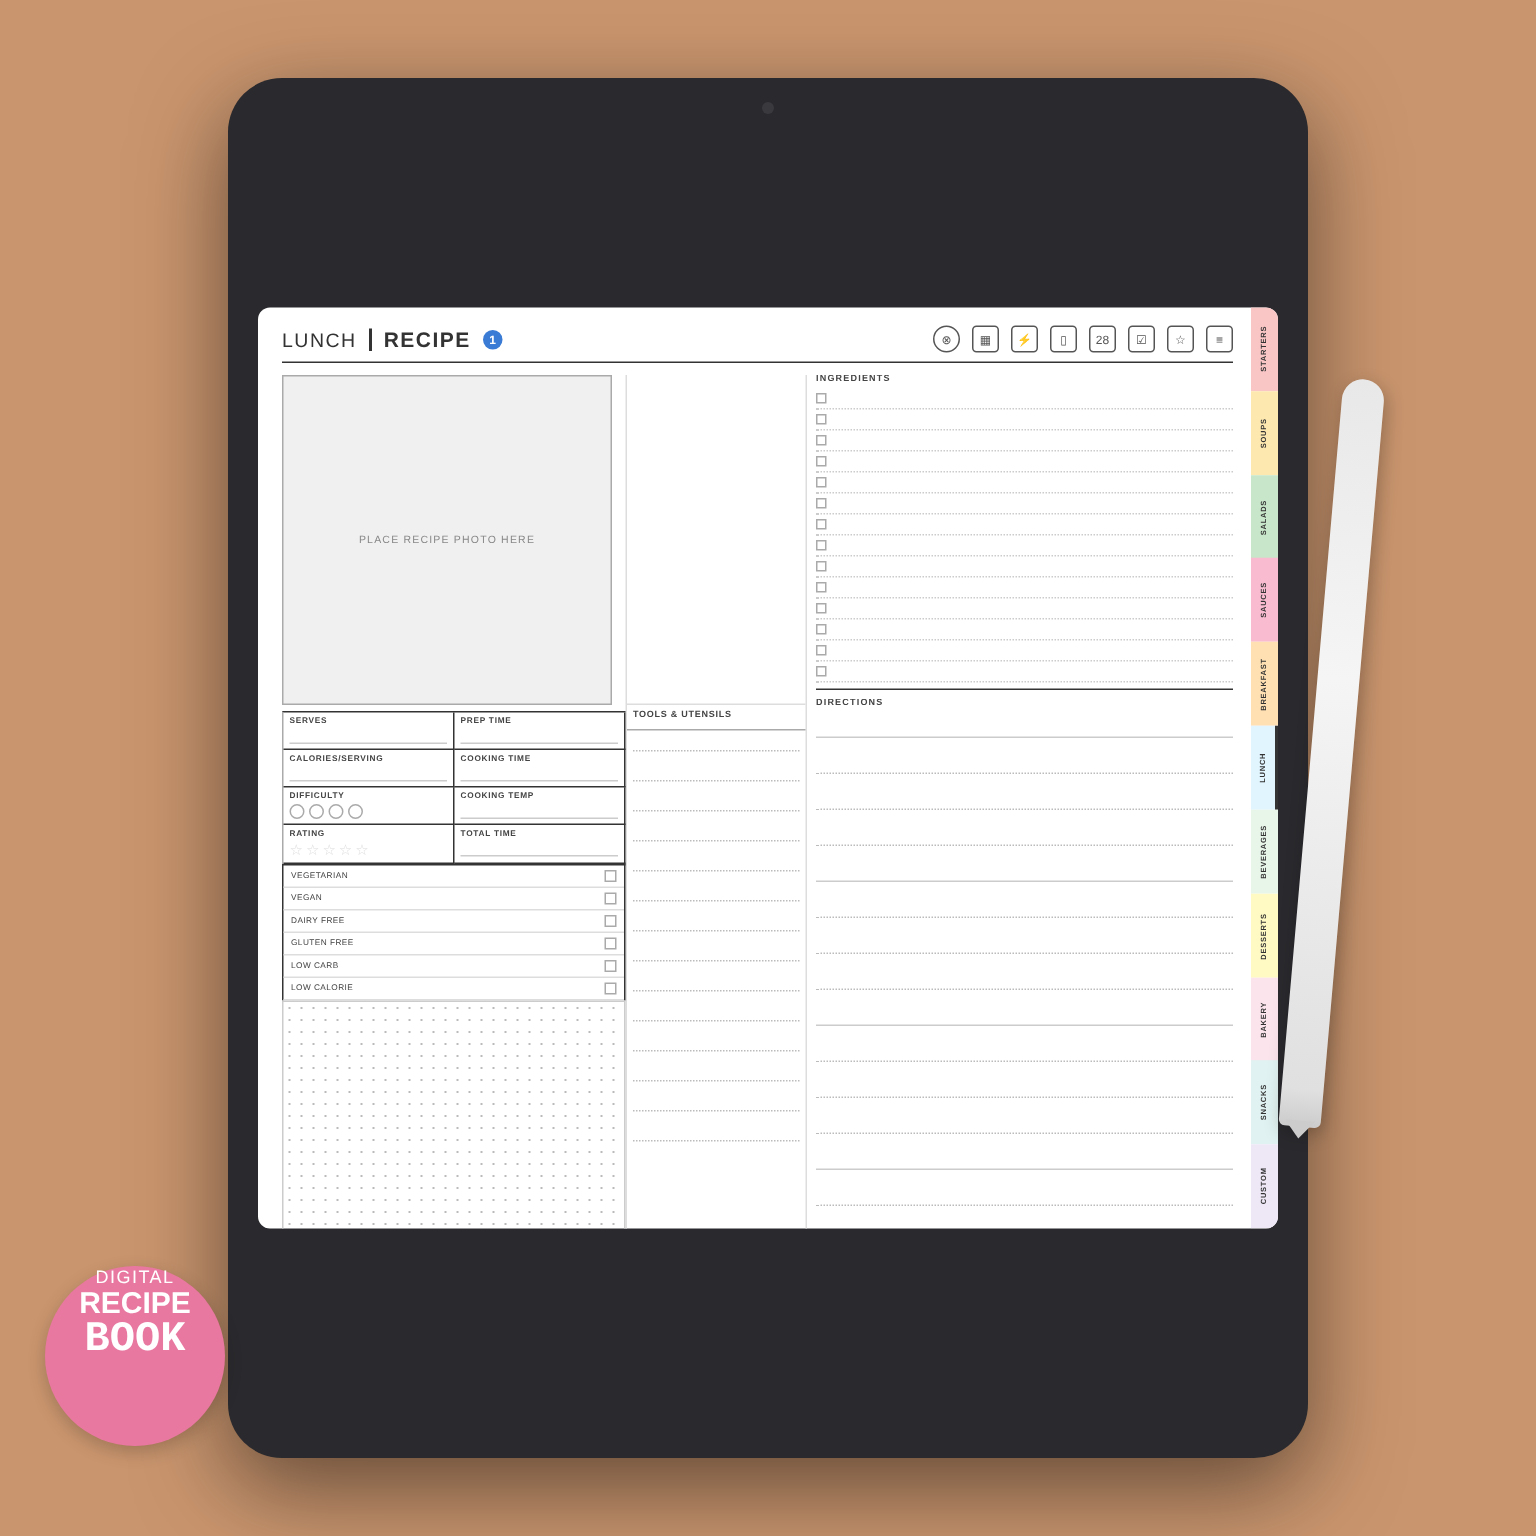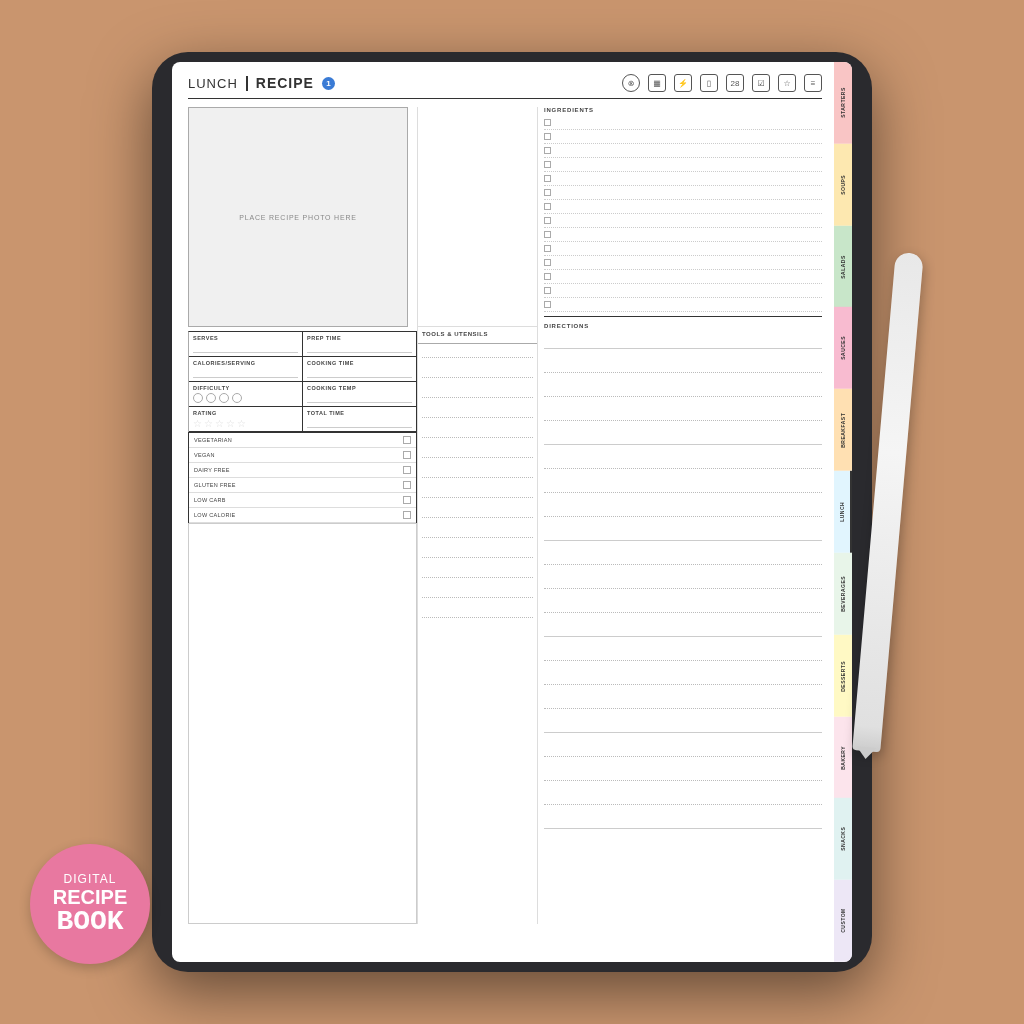--- a/index.html
+++ b/index.html
@@ -32,21 +32,21 @@
       left: 50%;
       transform: translateX(-50%);
       width: 8px;
       height: 8px;
       background: #3a3a3e;
       border-radius: 50%;
     }
 
     .tablet-screen {
       width: 680px;
-      height: 900px;
+      height: 614px;
       background: white;
       border-radius: 8px;
       overflow: hidden;
       position: relative;
       display: flex;
     }
 
     
     .side-tabs {
       position: absolute;
@@ -337,21 +337,20 @@
       position: absolute;
       bottom: 60px;
       left: 30px;
       width: 120px;
       height: 120px;
       background: #e878a0;
       border-radius: 50%;
       display: flex;
       flex-direction: column;
       align-items: center;
-      justify-content: center;
       z-index: 20;
       box-shadow: 0 4px 12px rgba(0,0,0,0.2);
     }
 
     .drb-digital {
       font-size: 12px;
       color: white;
       font-weight: normal;
       letter-spacing: 1px;
     }

